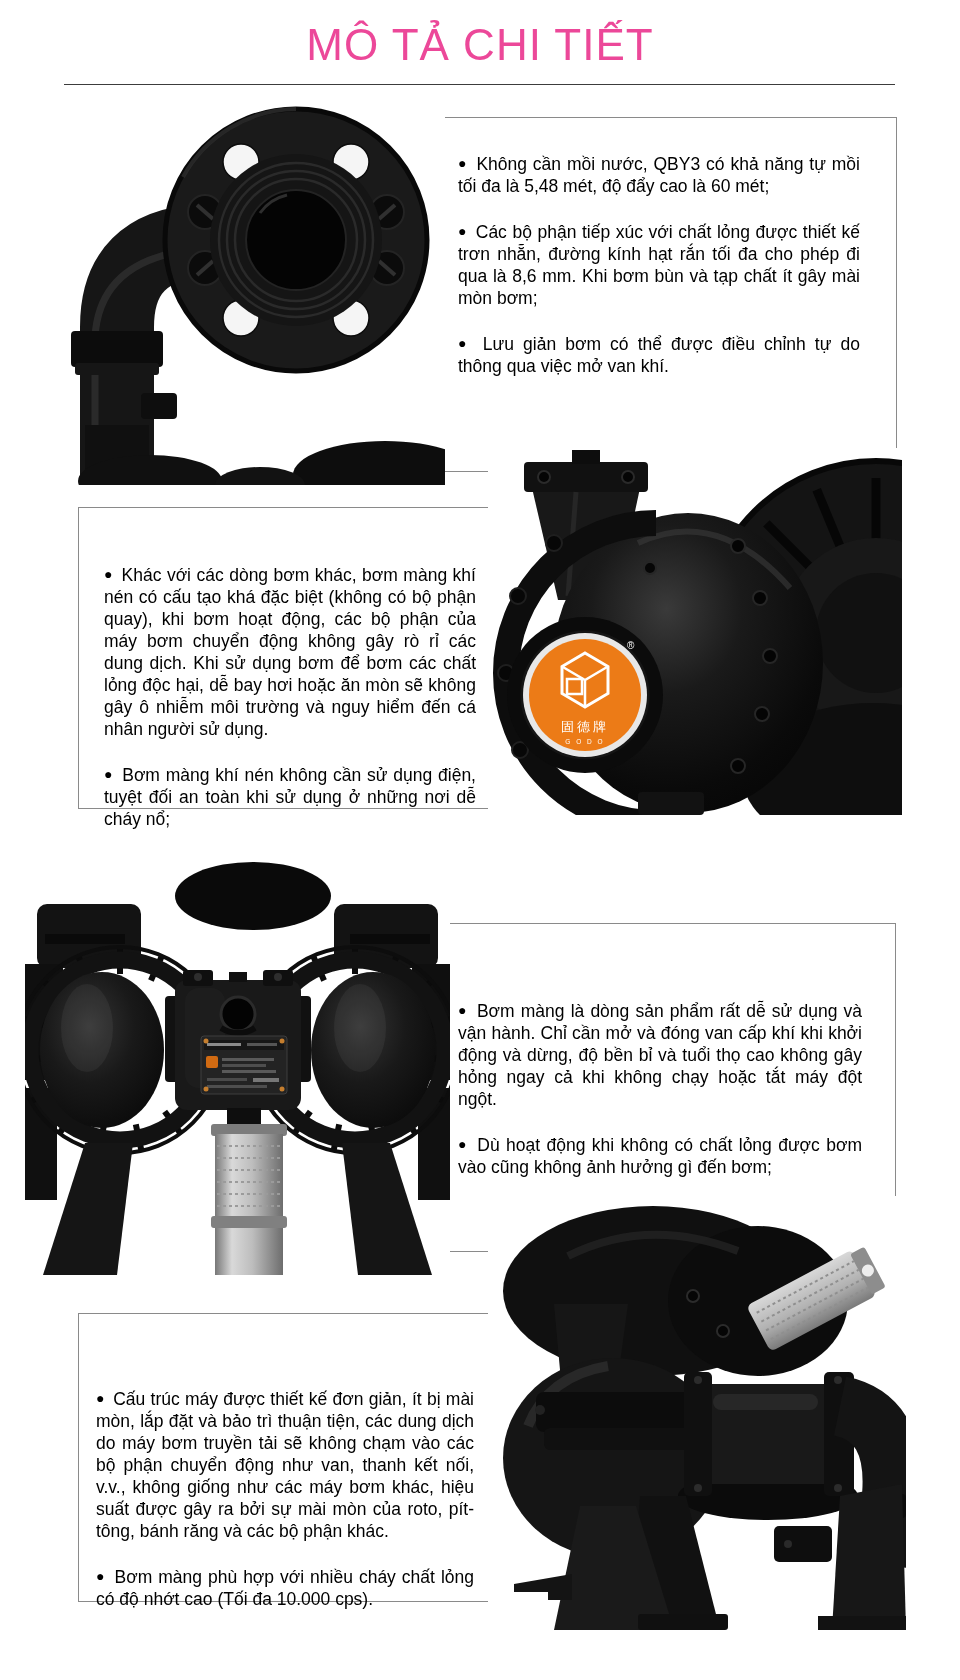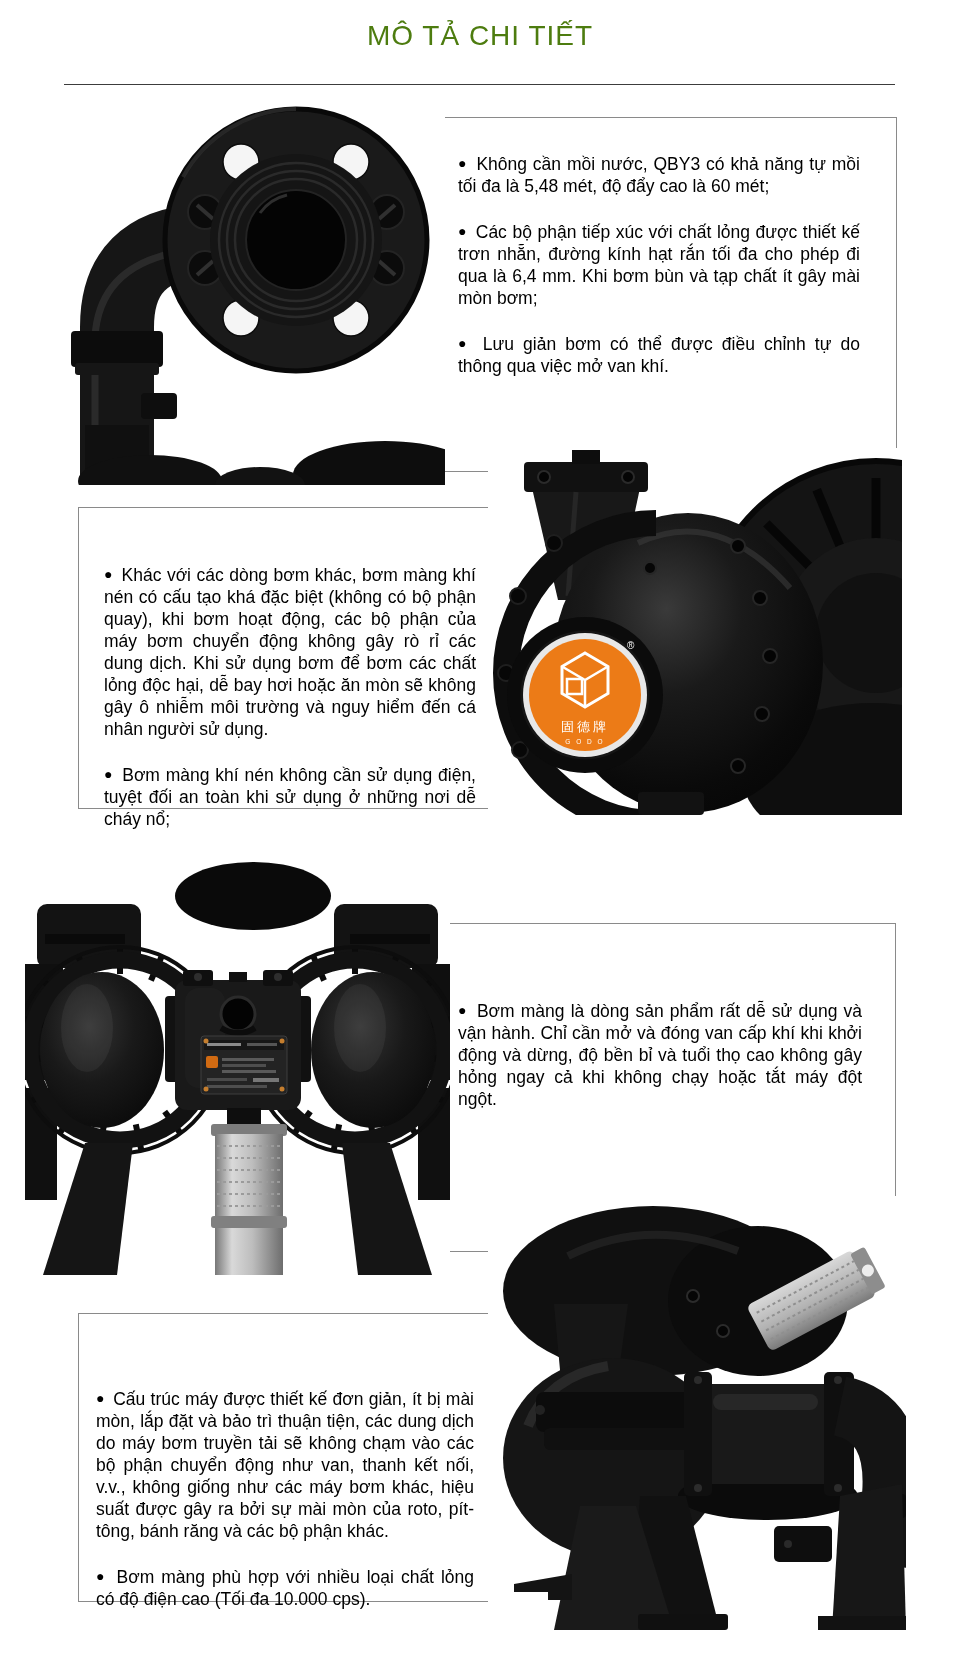--- a/index.html
+++ b/index.html
@@ -4,22 +4,22 @@
 <style>
   html,body { margin:0; padding:0; }
   body {
     width:960px; height:1680px; background:#ffffff;
     font-family:"Liberation Sans", sans-serif;
     position:relative; overflow:hidden;
   }
   .canvas { position:absolute; left:0; top:0; width:960px; height:1680px; overflow:hidden; }
   .title {
     position:absolute; top:20px; left:0; width:100%;
-    text-align:center; font-size:28px; font-weight:400;
-    color:#4d7c0f; letter-spacing:1px;
+    text-align:center; font-size:44px; font-weight:400;
+    color:#ec4899; letter-spacing:1px;
   }
   .rule { position:absolute; top:84px; left:64px; width:831px; height:1px; background:#3c3c3c; }
   .fbox { position:absolute; border:1px solid #8a8a8a; background:transparent; }
   .photo { position:absolute; line-height:0; }
   .photo svg { display:block; }
   .copy {
     position:absolute; color:#000; font-size:17.5px; line-height:1.26;
     text-align:justify; z-index:5;
   }
   .copy p { margin:0 0 24px 0; }
@@ -353,31 +353,32 @@
         <polygon points="152,300 198,300 232,434 142,434" fill="#111111"></polygon>
         <polygon points="92,310 148,310 186,434 66,434" fill="#1a1a1a"></polygon>
         <path d="M 26 388 L 84 378 L 84 404 L 60 404 L 60 396 L 26 396 Z" fill="#141414"></path>
         <rect x="150" y="418" width="90" height="16" rx="3" fill="#101010"></rect>
       </g>
     </svg>
   </div>
 
   <div class="copy" style="left:458px; top:153px; width:402px;">
     <p><span class="bullet">●</span> <span>Không cần mồi nước, QBY3 có khả năng tự mồi tối đa là 5,48 mét, độ đẩy cao là 60 mét;</span></p>
-    <p><span class="bullet">●</span> <span>Các bộ phận tiếp xúc với chất lỏng được thiết kế trơn nhẵn, đường kính hạt rắn tối đa cho phép đi qua là 6,4 mm. Khi bơm bùn và tạp chất ít gây mài mòn bơm;</span></p>
+    <p><span class="bullet">●</span> <span>Các bộ phận tiếp xúc với chất lỏng được thiết kế trơn nhẵn, đường kính hạt rắn tối đa cho phép đi qua là 8,6 mm. Khi bơm bùn và tạp chất ít gây mài mòn bơm;</span></p>
     <p><span class="bullet">●</span> <span>Lưu giản bơm có thể được điều chỉnh tự do thông qua việc mở van khí.</span></p>
   </div>
 
   <div class="copy" style="left:104px; top:564px; width:372px;">
     <p><span class="bullet">●</span> <span>Khác với các dòng bơm khác, bơm màng khí nén có cấu tạo khá đặc biệt (không có bộ phận quay), khi bơm hoạt động, các bộ phận của máy bơm chuyển động không gây rò rỉ các dung dịch. Khi sử dụng bơm để bơm các chất lỏng độc hại, dễ bay hơi hoặc ăn mòn sẽ không gây ô nhiễm môi trường và nguy hiểm đến cá nhân người sử dụng.</span></p>
     <p><span class="bullet">●</span> <span>Bơm màng khí nén không cần sử dụng điện, tuyệt đối an toàn khi sử dụng ở những nơi dễ cháy nổ;</span></p>
   </div>
 
   <div class="copy" style="left:458px; top:1000px; width:404px;">
     <p><span class="bullet">●</span> <span>Bơm màng là dòng sản phẩm rất dễ sử dụng và vận hành. Chỉ cần mở và đóng van cấp khí khi khởi động và dừng, độ bền bỉ và tuổi thọ cao không gây hỏng ngay cả khi không chạy hoặc tắt máy đột ngột.</span></p>
+    <p><span class="bullet">●</span> <span>Dù hoạt động khi không có chất lỏng được bơm vào cũng không ảnh hưởng gì đến bơm;</span></p>
   </div>
 
   <div class="copy" style="left:96px; top:1368px; width:378px;margin-top:20px;">
     <p><span class="bullet">●</span> <span>Cấu trúc máy được thiết kế đơn giản, ít bị mài mòn, lắp đặt và bảo trì thuận tiện, các dung dịch do máy bơm truyền tải sẽ không chạm vào các bộ phận chuyển động như van, thanh kết nối, v.v., không giống như các máy bơm khác, hiệu suất được gây ra bởi sự mài mòn của roto, pít-tông, bánh răng và các bộ phận khác.</span></p>
-    <p><span class="bullet">●</span> <span>Bơm màng phù hợp với nhiều loại chất lỏng có độ điện cao (Tối đa 10.000 cps).</span></p>
+    <p><span class="bullet">●</span> <span>Bơm màng phù hợp với nhiều cháy chất lỏng có độ nhớt cao (Tối đa 10.000 cps).</span></p>
   </div>
 
 </div>
 
 </body></html>

